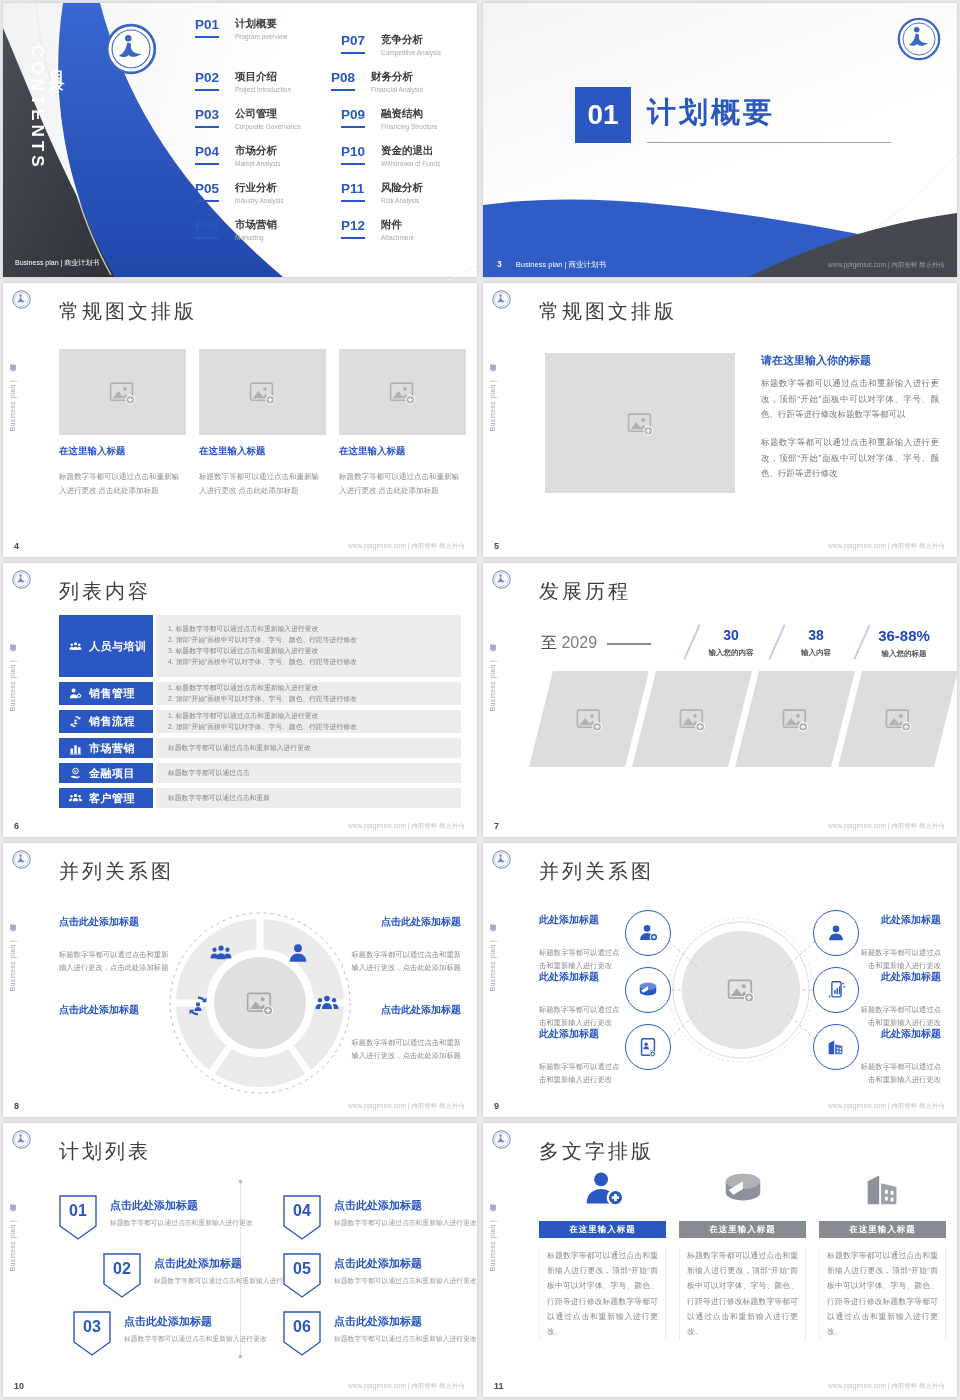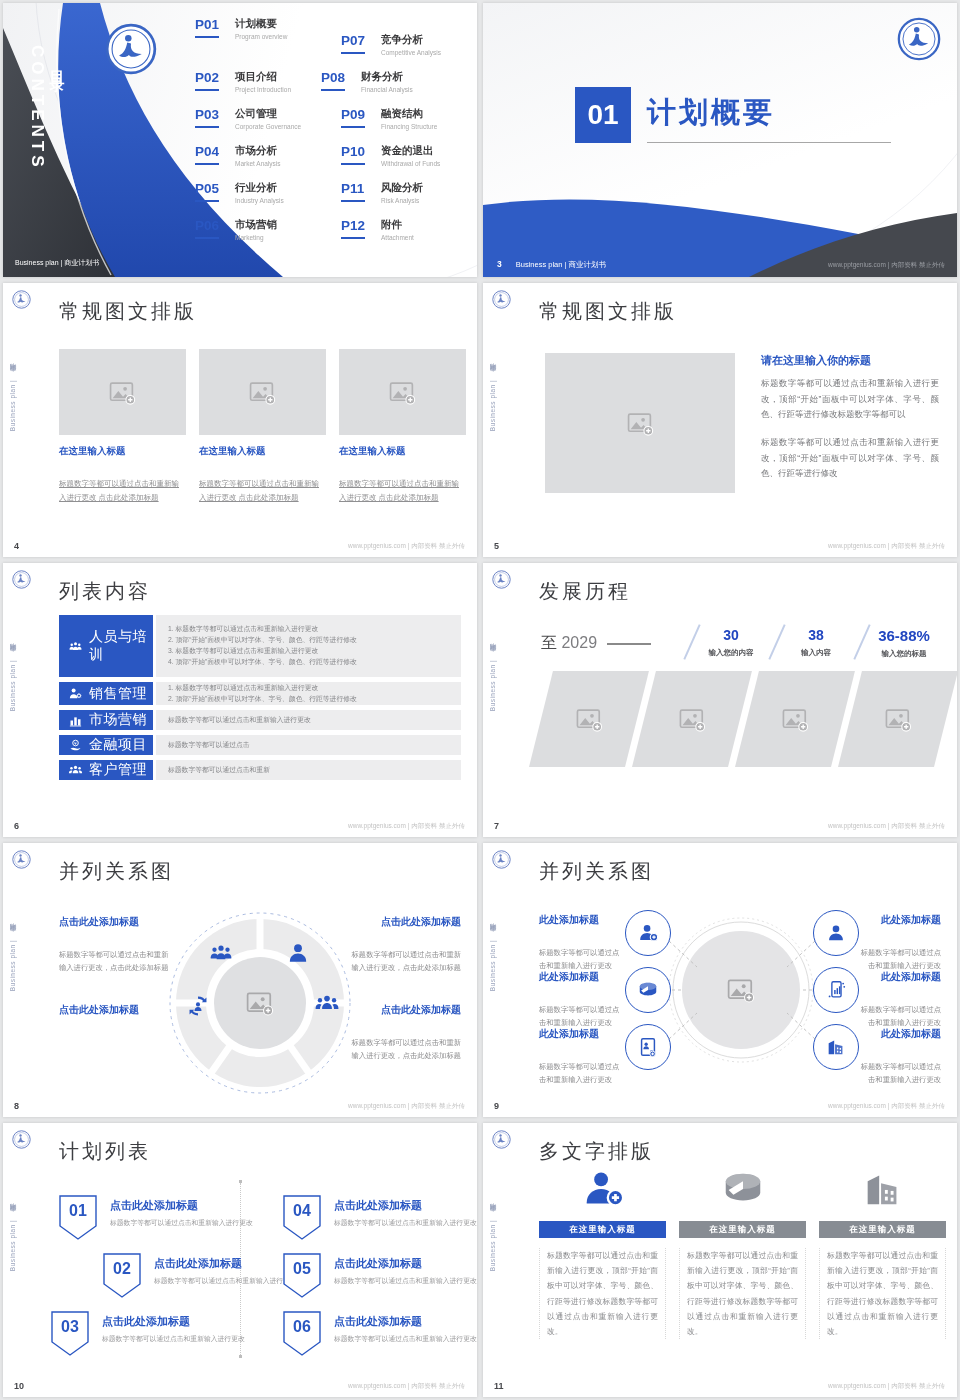--- a/index.html
+++ b/index.html
@@ -33,32 +33,32 @@
   .sec-title{position:absolute;left:164px;top:90px;font-size:29px;font-weight:bold;color:#2a57c2;letter-spacing:3px;}
   .sec-line{position:absolute;left:164px;top:139px;width:244px;height:1px;background:#a7a7a7;}
   .sec-body{position:absolute;left:164px;top:147px;width:252px;font-size:9.5px;line-height:1.75;color:#5f6063;text-align:justify;}
   .sec-foot-l{position:absolute;left:14px;bottom:7px;color:#fff;font-size:7.5px;z-index:3;display:flex;gap:14px;align-items:baseline;}
   .sec-foot-r{position:absolute;right:12px;bottom:7px;color:#9b9ea4;font-size:6.5px;z-index:3;}
   
   .cards3{position:absolute;left:56px;top:66px;display:flex;gap:13px;}
   .card3{width:127px;}
   .card3 .ph{height:86px;}
   .card3 h4{margin:10px 0 0;font-size:9.5px;color:#2a57c2;}
-  .card3 p{margin:19px 0 0;font-size:7.5px;line-height:1.85;color:#8f8f91;text-decoration:underline;}
+  .card3 p{margin:12px 0 0;font-size:7.5px;line-height:1.85;color:#8f8f91;}
   
   .l1-ph{position:absolute;left:62px;top:70px;width:190px;height:140px;}
   .l1-h{position:absolute;left:278px;top:70px;font-size:11px;font-weight:bold;color:#2a57c2;text-align:right;}
   .l1-p1{position:absolute;left:278px;top:93px;width:178px;font-size:8.5px;line-height:1.85;color:#77787b;text-align:justify;}
   .l1-p2{position:absolute;left:278px;top:152px;width:178px;font-size:8.5px;line-height:1.85;color:#77787b;text-align:justify;}
   
   .lrows{position:absolute;left:56px;top:52px;width:402px;display:flex;flex-direction:column;gap:5px;}
   .lrow{display:flex;gap:3px;}
   .lrow .tag{width:94px;background:#2a57c2;color:#fff;display:flex;align-items:center;gap:6px;padding-left:9px;box-sizing:border-box;flex:none;}
   .lrow .tag .icon{width:15px;height:15px;color:#fff;flex:none;}
-  .lrow .tag .lb{font-size:14px;font-weight:normal;letter-spacing:.5px;}
+  .lrow .tag .lb{font-size:11px;font-weight:bold;letter-spacing:.5px;}
   .lrow .pan{flex:1;background:#ededee;color:#86878a;font-size:6.8px;display:flex;flex-direction:column;justify-content:center;padding:3px 12px;box-sizing:border-box;}
   .lrow .pan div{line-height:1.6;}
   
   .tl-year{position:absolute;left:58px;top:70px;font-size:16px;color:#4a4a4c;display:flex;align-items:center;gap:10px;}
   .tl-year .dash{width:44px;height:2px;background:#8a8a8a;display:inline-block;}
   .tl-slash{position:absolute;top:60px;width:2px;height:38px;background:#c3cfe8;transform:rotate(24deg);}
   .tl-stat{position:absolute;top:64px;text-align:center;width:90px;}
   .tl-stat .v{font-size:14px;font-weight:bold;color:#2146c0;}
   .tl-stat .l{font-size:7.5px;font-weight:bold;color:#55565a;margin-top:5px;}
   .tl-band{position:absolute;left:58px;top:108px;display:flex;gap:7px;}
@@ -188,21 +188,21 @@
     <div class="toc-item" style="left:338px;top:30px">
         <div class="toc-num">
           <div class="n">P07</div>
           <div class="bar"></div>
         </div>
         <div>
           <div class="toc-cn">竞争分析</div>
           <div class="toc-en">Competitive Analysis</div>
         </div>
       </div>
-    <div class="toc-item" style="left:318px;top:67px">
+    <div class="toc-item" style="left:328px;top:67px">
         <div class="toc-num">
           <div class="n">P08</div>
           <div class="bar"></div>
         </div>
         <div>
           <div class="toc-cn">财务分析</div>
           <div class="toc-en">Financial Analysis</div>
         </div>
       </div>
     <div class="toc-item" style="left:338px;top:104px">
@@ -403,20 +403,37 @@
               <svg viewBox="0 0 24 24" fill="currentColor">
                 <circle cx="9" cy="7" r="3.2"></circle>
                 <path d="M3 19c0-3.3 2.7-6 6-6s6 2.7 6 6v.5H3z"></path>
                 <circle cx="17.5" cy="15.5" r="2.6" fill="none" stroke="currentColor" stroke-width="1.6"></circle>
                 <g stroke="currentColor" stroke-width="1.3" fill="none">
                   <path d="M17.5 11.6v1.4M17.5 18v1.4M13.6 15.5H15M20 15.5h1.4M14.7 12.7l1 1M19.3 17.3l1 1M20.3 12.7l-1 1M15.7 17.3l-1 1"></path>
                 </g>
               </svg>
             </span>
             <span class="lb">销售管理</span>
+          </div>
+        <div class="pan">
+          <div>1.  标题数字等都可以通过点击和重新输入进行更改</div>
+          <div>2.  顶部“开始”面板中可以对字体、字号、颜色、行距等进行修改</div>
+        </div>
+      </div>
+      <div class="lrow" style="height:23px;">
+        <div class="tag">
+            <span class="icon">
+              <svg viewBox="0 0 24 24" fill="currentColor">
+                <circle cx="12" cy="10.5" r="1.9"></circle>
+                <path d="M8.8 16.2c0-1.8 1.4-3.2 3.2-3.2s3.2 1.4 3.2 3.2v.3H8.8z"></path>
+                <path d="M12 3.2a8.3 8.3 0 017.6 5h-2.3A6.2 6.2 0 0012 5.2zM12 20.8a8.3 8.3 0 01-7.6-5h2.3A6.2 6.2 0 0012 18.8z"></path>
+                <path d="M19.8 4.2v4.3h-4.3zM4.2 19.8v-4.3h4.3z"></path>
+              </svg>
+            </span>
+            <span class="lb">销售流程</span>
           </div>
         <div class="pan">
           <div>1.  标题数字等都可以通过点击和重新输入进行更改</div>
           <div>2.  顶部“开始”面板中可以对字体、字号、颜色、行距等进行修改</div>
         </div>
       </div>
       <div class="lrow" style="height:20px;">
         <div class="tag">
             <span class="icon">
               <svg viewBox="0 0 24 24" fill="currentColor">
@@ -790,21 +807,21 @@
     </div>
     <div class="plan-item" style="left:56px;top:130px;margin-left:44px;">
       <div class="badge"><svg width="38" height="45" viewBox="0 0 38 45">
             <path d="M1,1 H37 V31 L19,44 L1,31 Z" fill="#fff" stroke="#2a57c2" stroke-width="1.4"></path>
           </svg><div class="num">02</div></div>
       <div class="plan-tx">
           <h4>点击此处添加标题</h4>
           <p>标题数字等都可以通过点击和重新输入进行更改</p>
         </div>
     </div>
-    <div class="plan-item" style="left:48px;top:188px;">
+    <div class="plan-item" style="left:70px;top:188px;">
       <div class="badge"><svg width="38" height="45" viewBox="0 0 38 45">
             <path d="M1,1 H37 V31 L19,44 L1,31 Z" fill="#fff" stroke="#2a57c2" stroke-width="1.4"></path>
           </svg><div class="num">03</div></div>
       <div class="plan-tx">
           <h4>点击此处添加标题</h4>
           <p>标题数字等都可以通过点击和重新输入进行更改</p>
         </div>
     </div>
     <div class="plan-item" style="left:280px;top:72px;">
       <div class="badge"><svg width="38" height="45" viewBox="0 0 38 45">

